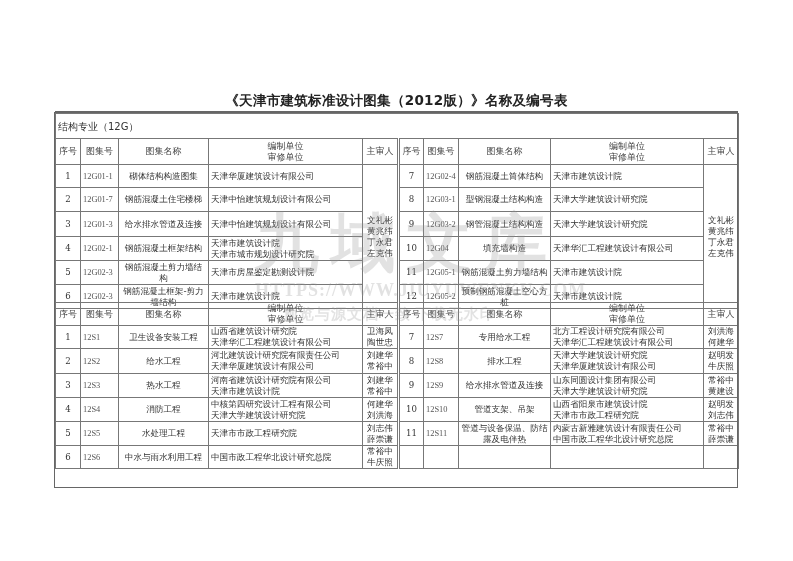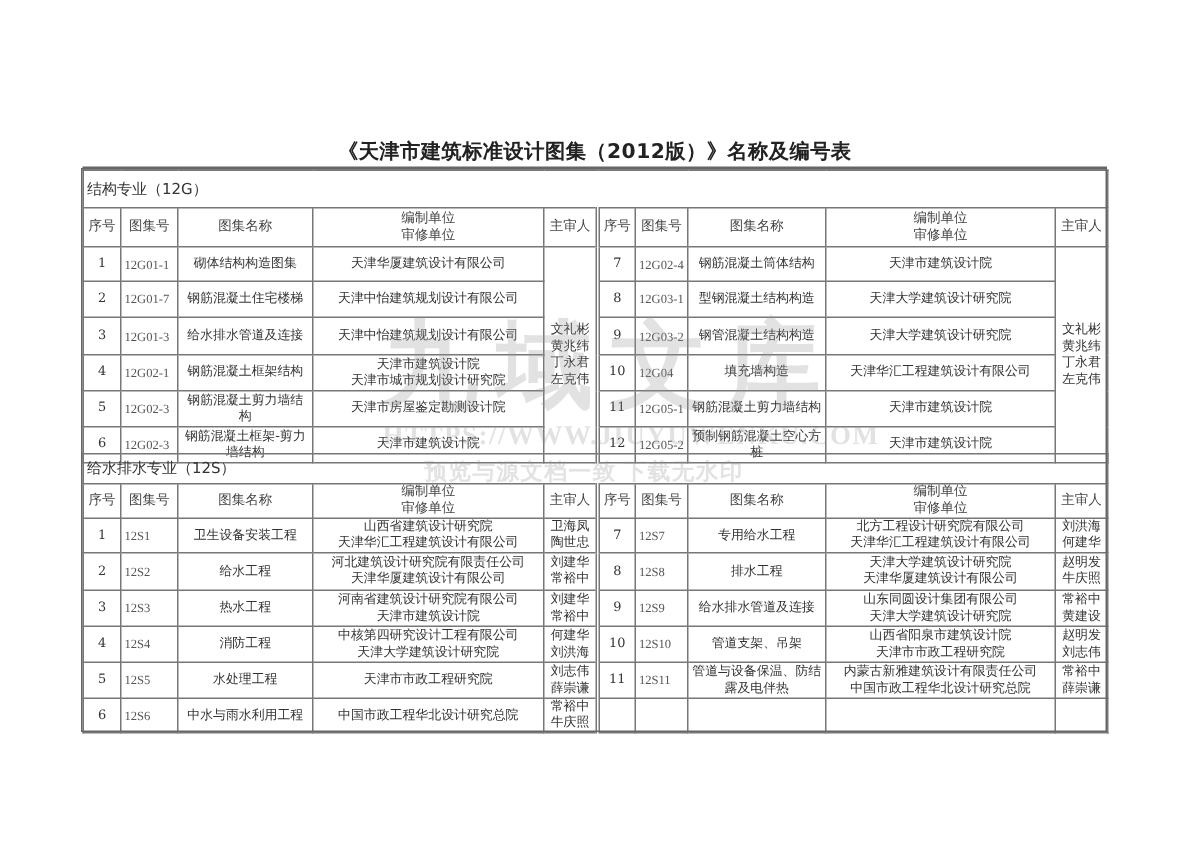--- a/index.html
+++ b/index.html
@@ -25,21 +25,21 @@
   }
   .sec-head td {
     font-family: "DejaVu Sans", sans-serif; font-size: 10px; text-align: left; padding-left: 2px;
     border-bottom: 1px solid #777; color: #333;
   }
   .col-head td { text-align: center; font-family: "DejaVu Sans", sans-serif; font-size: 9px; color: #444; }
   .col-head td.units { line-height: 11px; }
   .c-no { text-align: center; }
   .c-code { font-family: Liberation Serif, serif; font-size: 8.4px; color: #555; }
   .c-name { font-family: "DejaVu Sans", sans-serif; font-size: 8.6px; text-align: center; }
-  .c-unit { font-family: "DejaVu Sans", sans-serif; font-size: 8.6px; text-align: center; }
+  .c-unit { font-family: "DejaVu Sans", sans-serif; font-size: 8.6px; }
   .c-rev { font-family: "DejaVu Sans", sans-serif; font-size: 8.6px; text-align: center; line-height: 11px; }
   td.split { border-left: 3px double #777 !important; }
   .outer { position: absolute; border: 1.5px solid #666; pointer-events: none; }
   .wm {
     position: absolute; color: rgba(150,150,150,0.28); font-family: Liberation Serif, serif;
     font-weight: bold; pointer-events: none; white-space: nowrap;
   }
   .wm-big { left: 255px; top: 200px; font-size: 64px; letter-spacing: 12px; }
   .wm-url { left: 255px; top: 280px; font-size: 18px; letter-spacing: 1px; }
   .wm-note { left: 283px; top: 305px; font-size: 15px; letter-spacing: 1px; }
@@ -194,23 +194,20 @@
       <col style="width:90px">
       <col style="width:154px">
       <col style="width:36px">
     <col style="width:25px">
       <col style="width:35px">
       <col style="width:92px">
       <col style="width:153px">
       <col style="width:35px">
   </colgroup>
   <tbody>
-      <tr class="sec-head" style="height:20px">
-    <td colspan="10">给水排水专业（12S）</td>
-  </tr>
   <tr class="col-head" style="height:23px">
     <td>序号</td>
     <td>图集号</td>
     <td>图集名称</td>
     <td class="units">
           <div>编制单位</div>
           <div>审修单位</div>
         </td>
     <td>主审人</td>
     <td class="split">序号</td>

